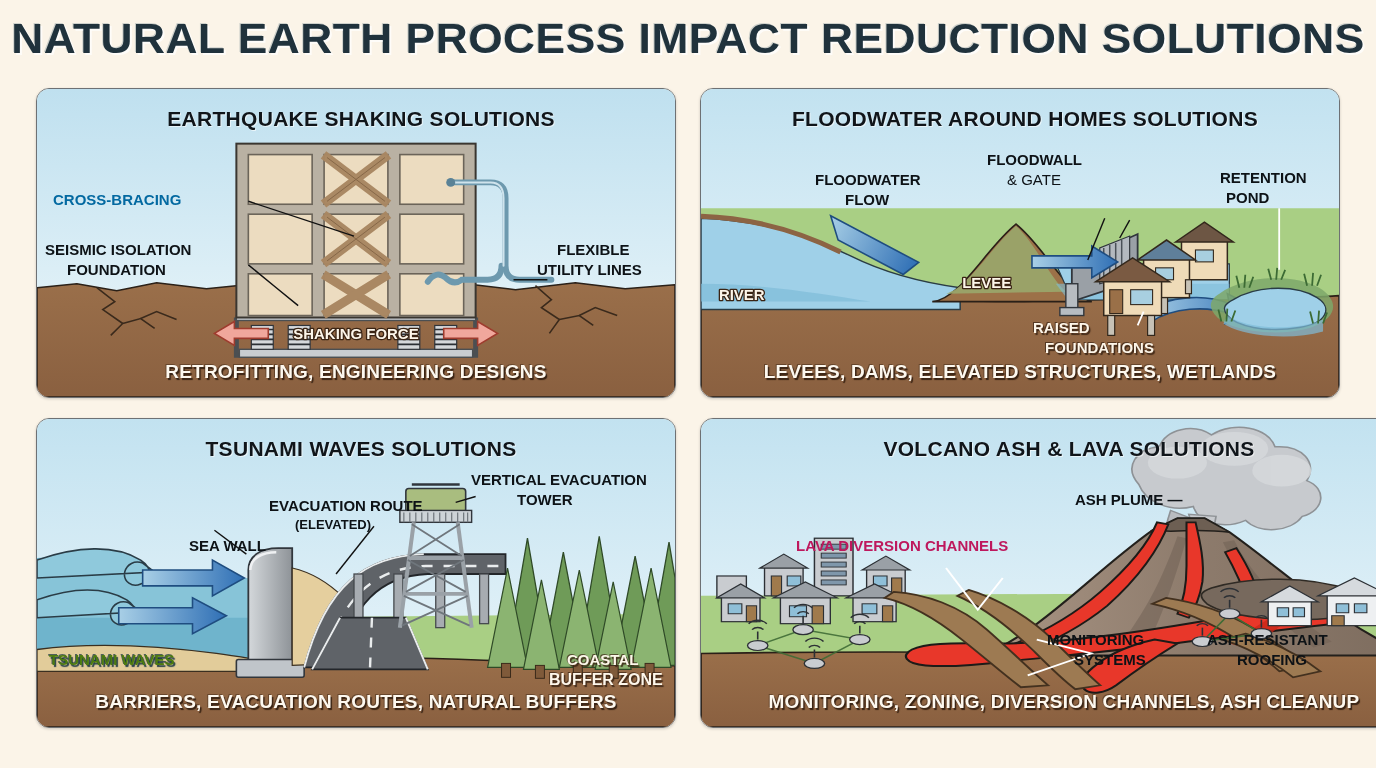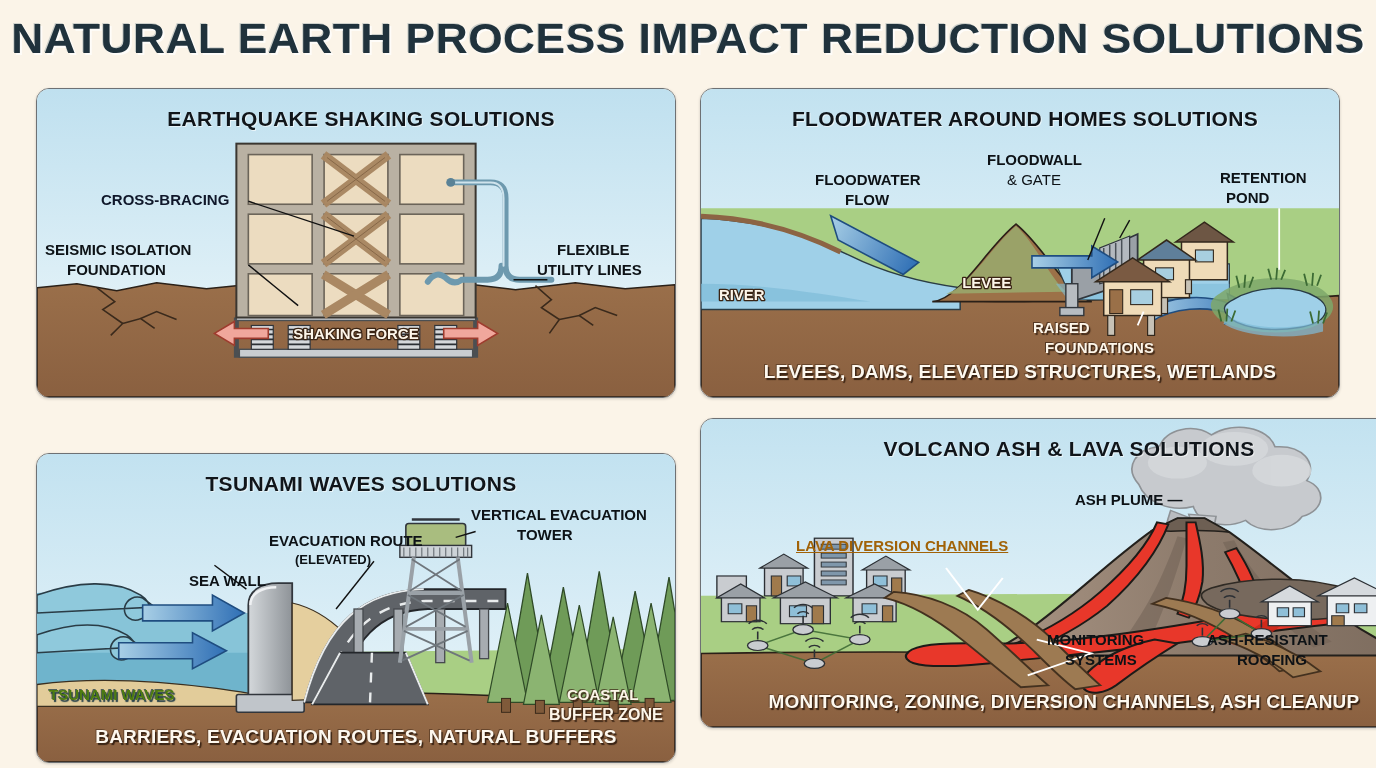--- a/index.html
+++ b/index.html
@@ -25,21 +25,21 @@
   
   .panel{
     position:absolute;
     border-radius:13px;
     overflow:hidden;
     border:1.6px solid #6e7174;
     box-shadow:0 1px 3px rgba(0,0,0,.18);
   }
   #p1{ left:36px;  top:88px;  width:640px; height:310px; }
   #p2{ left:700px; top:88px;  width:640px; height:310px; }
-  #p3{ left:36px;  top:418px; width:640px; height:310px;margin-top:35px; }
+  #p3{ left:36px;  top:418px; width:640px; height:310px; }
   #p4{ left:700px; top:418px; width:728px; height:310px; }
   .panel svg{ display:block; width:100%; height:100%; }
 
   .ptitle{
     position:absolute; left:0; width:100%;
     text-align:center;
     font-size:21px; font-weight:bold;
     color:#10151a;
     letter-spacing:.3px;
     top:18px;
@@ -158,21 +158,22 @@
         <text class="lbl-w" x="320" y="252" text-anchor="middle" font-size="15">SHAKING FORCE</text>
       </g>
 
       <g class="leader">
         <path d="M212 113 L318 148"></path>
         <path d="M212 177 L240 200 L262 218"></path>
         <path d="M512 192 L478 192"></path>
       </g>
     </svg>
     <div class="ptitle">EARTHQUAKE SHAKING SOLUTIONS</div>
-    <div style="position:absolute;left:16px;top:102px;font-size:15px;font-weight:bold;color:#0f172a;margin-left:48px;">CROSS-BRACING</div>
+    <div class="caption">RETROFITTING, ENGINEERING DESIGNS</div>
+    <div style="position:absolute;left:16px;top:102px;font-size:15px;font-weight:bold;color:#0369a1;">CROSS-BRACING</div>
     <div style="position:absolute;left:8px;top:152px;font-size:15px;font-weight:bold;color:#0d1216;">SEISMIC ISOLATION</div>
     <div style="position:absolute;left:30px;top:172px;font-size:15px;font-weight:bold;color:#0d1216;">FOUNDATION</div>
     <div style="position:absolute;left:520px;top:152px;font-size:15px;font-weight:bold;color:#0d1216;">FLEXIBLE</div>
     <div style="position:absolute;left:500px;top:172px;font-size:15px;font-weight:bold;color:#0d1216;">UTILITY LINES</div>
   </div>
 
   <div class="panel" id="p2">
     <svg viewBox="0 0 640 310" preserveAspectRatio="none">
       <defs>
         <linearGradient id="sky2" x1="0" y1="0" x2="0" y2="1">
@@ -577,20 +578,20 @@
         <path d="M216 150 L244 192 L266 160"></path>
         <path d="M296 222 L344 236 L288 258"></path>
       </g>
       <g class="leader">
         <path d="M452 120 L452 120"></path>
       </g>
     </svg>
     <div class="ptitle">VOLCANO ASH &amp; LAVA SOLUTIONS</div>
     <div class="caption">MONITORING, ZONING, DIVERSION CHANNELS, ASH CLEANUP</div>
     <div style="position:absolute;left:374px;top:72px;font-size:15px;font-weight:bold;color:#0d1216;">ASH PLUME —</div>
-    <div style="position:absolute;left:95px;top:118px;font-size:15px;font-weight:bold;color:#a16207;text-decoration:underline;">LAVA DIVERSION CHANNELS</div>
+    <div style="position:absolute;left:95px;top:118px;font-size:15px;font-weight:bold;color:#be185d;">LAVA DIVERSION CHANNELS</div>
     <div style="position:absolute;left:346px;top:212px;font-size:15px;font-weight:bold;color:#0d1216;">MONITORING</div>
-    <div style="position:absolute;left:364px;top:232px;font-size:15px;font-weight:bold;color:#0d1216;">SYSTEMS</div>
+    <div style="position:absolute;left:373px;top:232px;font-size:15px;font-weight:bold;color:#0d1216;">SYSTEMS</div>
     <div style="position:absolute;left:506px;top:212px;font-size:15px;font-weight:bold;color:#0d1216;">ASH-RESISTANT</div>
     <div style="position:absolute;left:536px;top:232px;font-size:15px;font-weight:bold;color:#0d1216;">ROOFING</div>
   </div>
 
 </div>
 
 </body></html>

